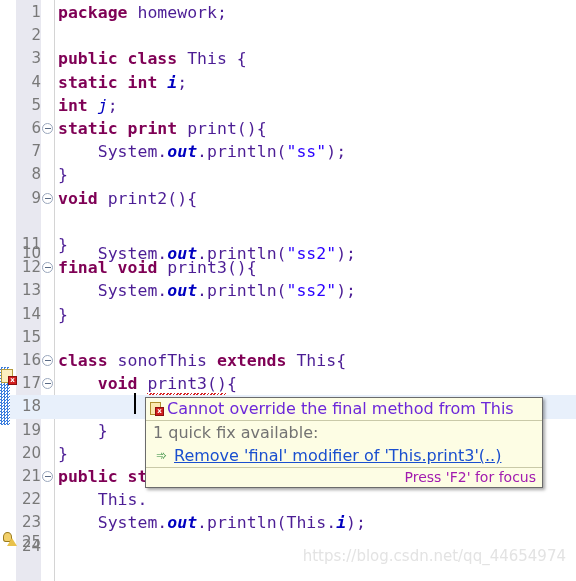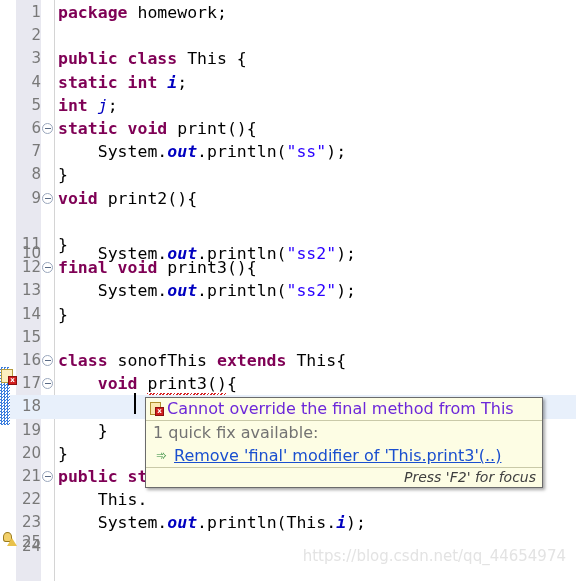--- a/index.html
+++ b/index.html
@@ -99,21 +99,21 @@
     left: 1.5px; top: 4px;
     width: 6px; height: 1px;
     background: #5a6b86;
   }
 
   
   .kw   { color: #7f0055; font-weight: bold; }
   .fld  { color: #0000c0; font-style: italic; }
   .sfld { color: #0000c0; font-style: italic; font-weight: bold; }
   .str  { color: #2a00ff; }
-  .plain{ color: #000000; }
+  .plain{ color: #4c1d95; }
 
   .squig {
     display: inline-block;
     position: relative;
   }
   .squig::after {
     content: "";
     position: absolute;
     left: 0; right: 0; bottom: -1px;
     height: 3px;
@@ -229,24 +229,23 @@
     padding: 2px 5px 3px 7px;
   }
   .tt-fix {
     font-size: 16px;
     color: #1a4fcf;
     text-decoration: underline;
     cursor: pointer;
   }
   .tt-footer {
     font-size: 14px;
-    color: #404040;
+    color: #a21caf;
     text-align: right;
     padding: 1px 6px 2px 0;
-    font-style: italic;
   }
   .tt-err-icon {
     position: relative;
     width: 14px; height: 15px;
     margin-right: 3px;
     flex: 0 0 auto;
   }
   .tt-err-icon .page {
     position: absolute;
     left: 0; top: 1px;
@@ -318,21 +317,21 @@
         <span class="ln">4</span>
         <span class="code"><span class="kw">static int </span><span class="sfld">i</span><span class="plain">;</span></span>
       </div>
       <div class="row" style="top: 93.8px;">
         <span class="ln">5</span>
         <span class="code"><span class="kw">int </span><span class="fld">j</span><span class="plain">;</span></span>
       </div>
       <div class="row" style="top: 117px;">
         <span class="ln">6</span>
         <span class="fold"></span>
-        <span class="code"><span class="kw">static void </span><span class="plain">print(){</span></span>
+        <span class="code"><span class="kw">static print </span><span class="plain">print(){</span></span>
       </div>
       <div class="row" style="top: 140.2px;">
         <span class="ln">7</span>
         <span class="code"><span class="plain">    System.</span><span class="sfld">out</span><span class="plain">.println(</span><span class="str">"ss"</span><span class="plain">);</span></span>
       </div>
       <div class="row" style="top: 163.4px;">
         <span class="ln">8</span>
         <span class="code"><span class="plain">}</span></span>
       </div>
       <div class="row" style="top: 186.6px;">

